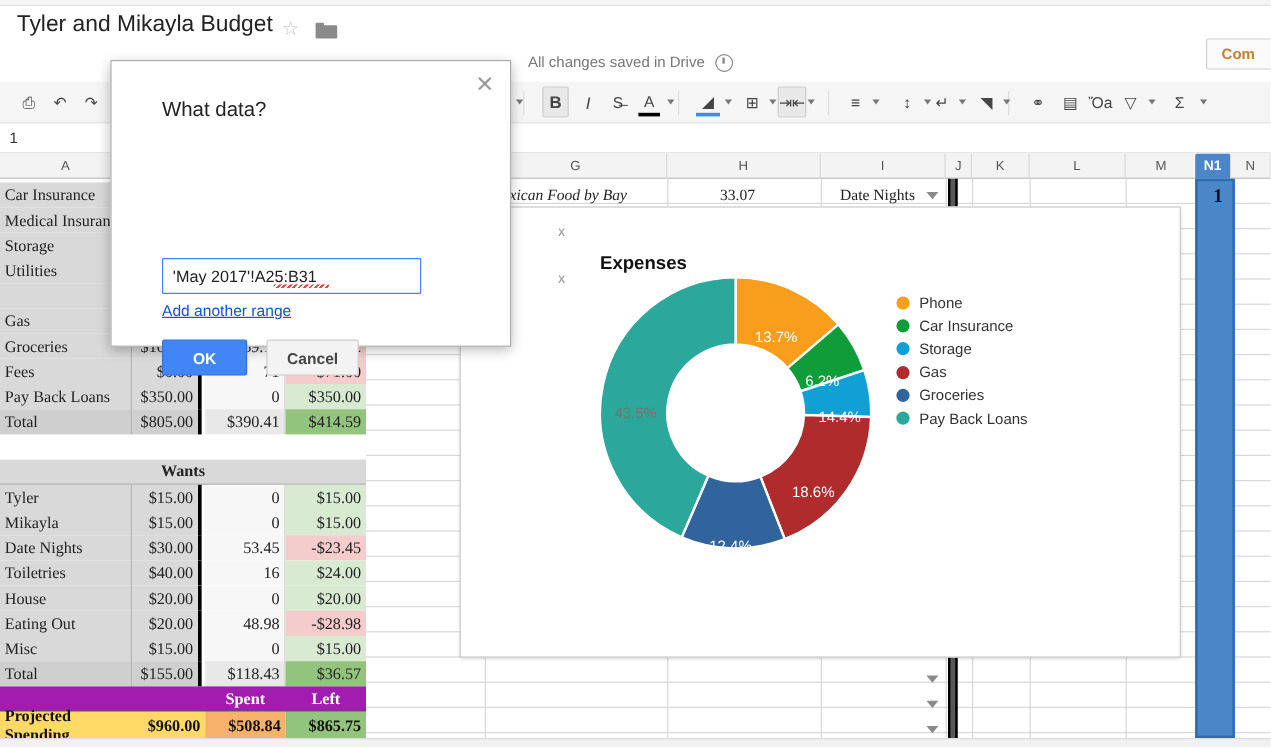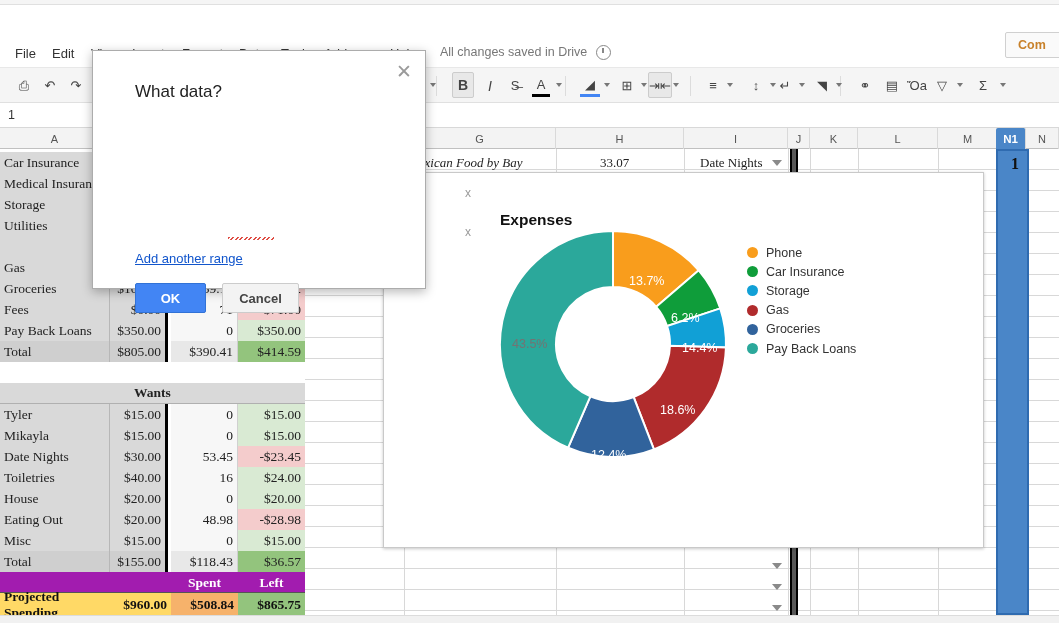--- a/index.html
+++ b/index.html
@@ -356,32 +356,29 @@
     border-top: 1px solid #dcdcdc;
   }
 </style>
 </head>
 <body>
 
 <div id="app">
 
   <div class="topstrip"></div>
 
-
-  <div class="menubar" id="menubar">
-      <div class="menu-item" style="left: 13px;">File</div>
-      <div class="menu-item" style="left: 50px;">Edit</div>
-      <div class="menu-item" style="left: 89px;">View</div>
-      <div class="menu-item" style="left: 130px;">Insert</div>
-      <div class="menu-item" style="left: 180px;">Format</div>
-      <div class="menu-item" style="left: 237px;">Data</div>
-      <div class="menu-item" style="left: 279px;">Tools</div>
-      <div class="menu-item" style="left: 322px;">Add-ons</div>
-      <div class="menu-item" style="left: 388px;">Help</div>
+  <div class="titlebar">
+    <div class="doc-title">Tyler and Mikayla Budget</div>
+    <div class="star-icon">☆</div>
+    <div class="folder-icon">
+      <div class="tab"></div>
+        <div class="body"></div>
     </div>
+  </div>
+
   <div class="savestate">All changes saved in Drive</div>
   <div class="hist-icon"></div>
   <div class="comments-btn">Com</div>
 
   <div class="toolbar" id="toolbar">
       <div class="tb-sep" style="left: 100px;"></div>
       <div class="tb-sep" style="left: 436px;"></div>
       <div class="tb-sep" style="left: 565px;"></div>
       <div class="tb-sep" style="left: 690px;"></div>
       <div class="tb-sep" style="left: 840px;"></div>
@@ -613,20 +610,21 @@
         <div class="slice-label" style="left: 128px; top: 164px; color: #737373;">43.5%</div>
       </div>
   </div>
 
   <div class="modal">
     <div class="modal-close">✕</div>
     <div class="modal-head">What data?</div>
 
     <div class="rm-x" style="left:372px;top:135px;">x</div>
 
+    <input class="range-input focused" style="top: 164px;" value="'May 2017'!A25:B31">
     <div class="squiggle" style="left:135px;top:186px;width:46px;"></div>
     <div class="rm-x" style="left:372px;top:174px;">x</div>
 
     <div class="addlink">Add another range</div>
 
     <div class="btn btn-ok">OK</div>
     <div class="btn btn-cancel">Cancel</div>
   </div>
 
   <div class="bottombar"></div>

